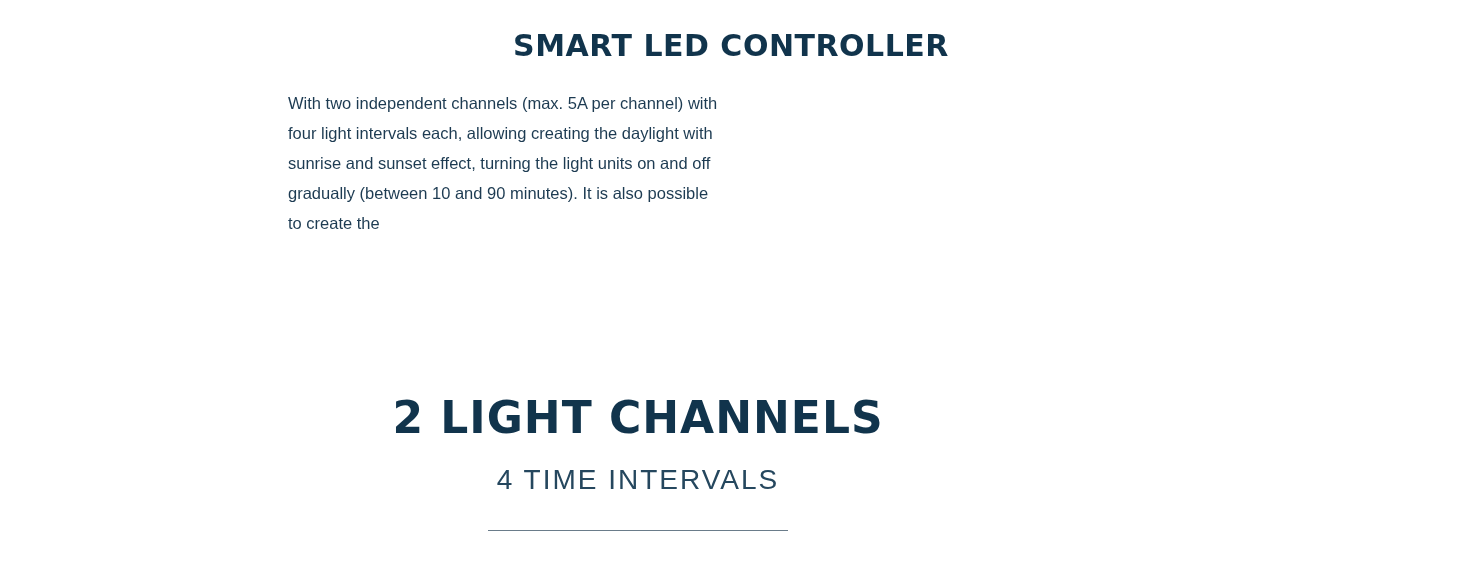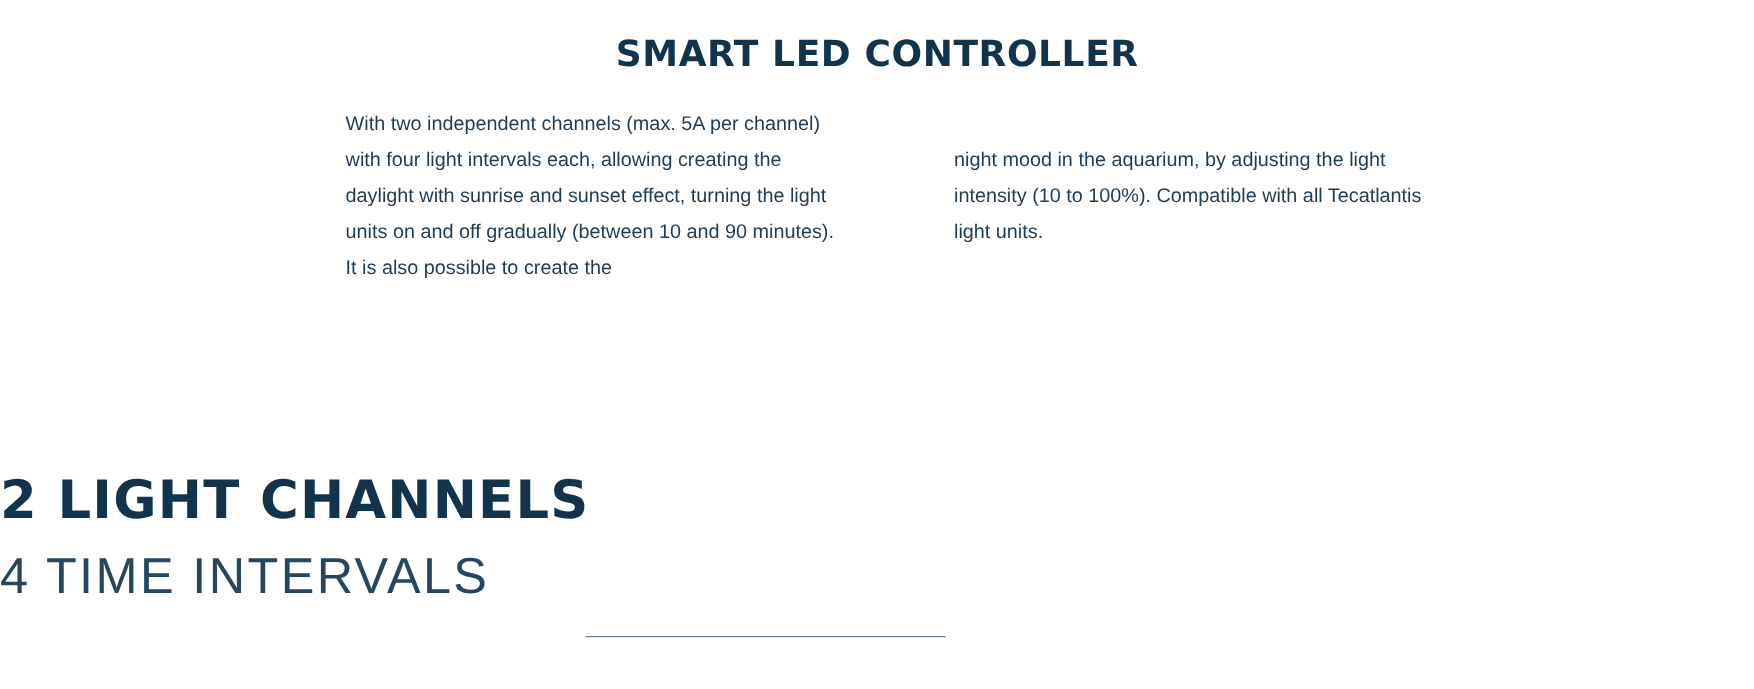--- a/index.html
+++ b/index.html
@@ -57,35 +57,35 @@
     color: #1d3b52;
     font-weight: 400;
   }
 
   
   .statement {
     position: absolute;
     top: 390px;
     left: 0;
     width: 1276px;
-    text-align: left;
+    text-align: center;
   }
   .statement-line-1 {
     font-family: "DejaVu Sans", sans-serif;
     font-weight: bold;
     font-size: 44px;
     letter-spacing: 1px;
     color: #11344c;
     line-height: 56px;
     text-transform: uppercase;
   }
   .statement-line-2 {
     font-family: "Liberation Sans", sans-serif;
     font-weight: 300;
-    font-size: 42px;
+    font-size: 28px;
     letter-spacing: 2px;
     color: #25475e;
     line-height: 56px;
     margin-top: 6px;
     text-transform: uppercase;
   }
   .rule {
     width: 300px;
     height: 1px;
     background: #6a7c8a;
@@ -96,23 +96,20 @@
 <body>
 
 <div class="page">
 
   <div class="product-title">SMART LED CONTROLLER</div>
 
   <div class="description">
     <div class="col">
       <p>With two independent channels (max. 5A per channel) with four light intervals each, allowing creating the daylight with sunrise and sunset effect, turning the light units on and off gradually (between 10 and 90 minutes). It is also possible to create the</p>
     </div>
-    <div class="col">
-      <p>night mood in the aquarium, by adjusting the light intensity (10 to 100%). Compatible with all Tecatlantis light units.</p>
-    </div>
   </div>
 
   <div class="statement">
     <div class="statement-line-1">2 LIGHT CHANNELS</div>
     <div class="statement-line-2">4 TIME INTERVALS</div>
     <div class="rule"></div>
   </div>
 
 </div>
 

